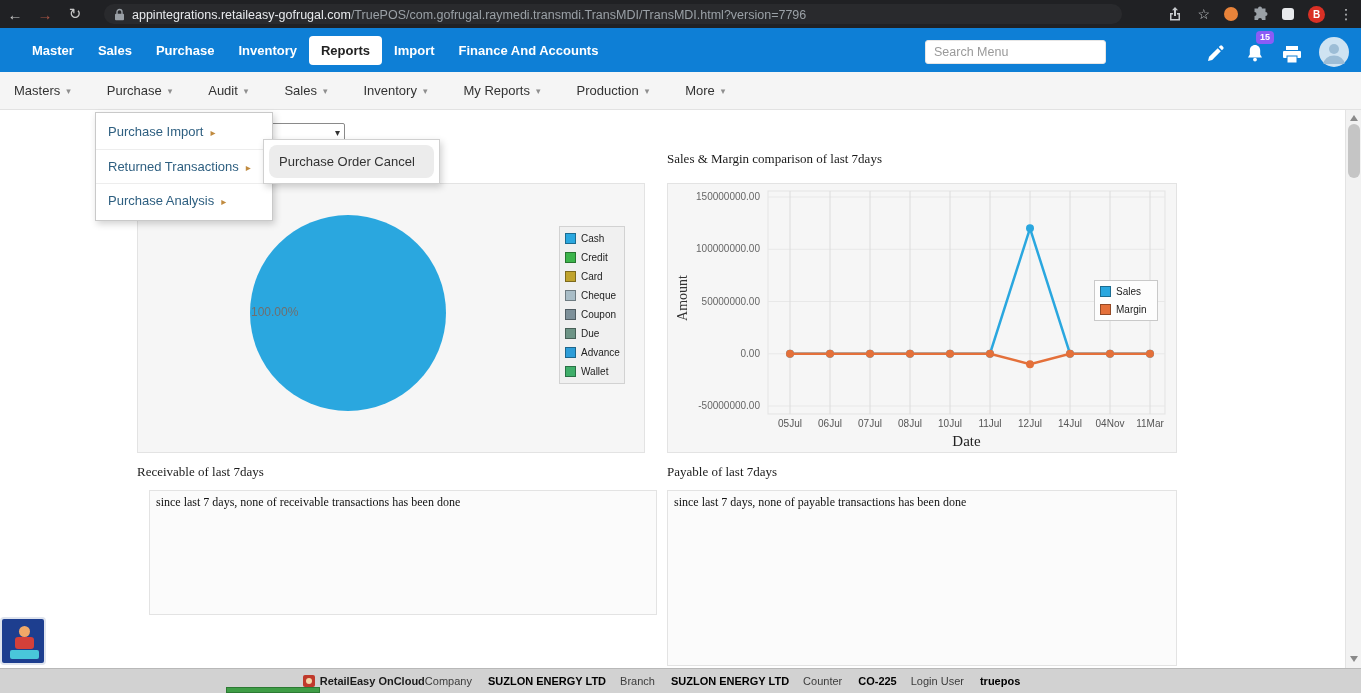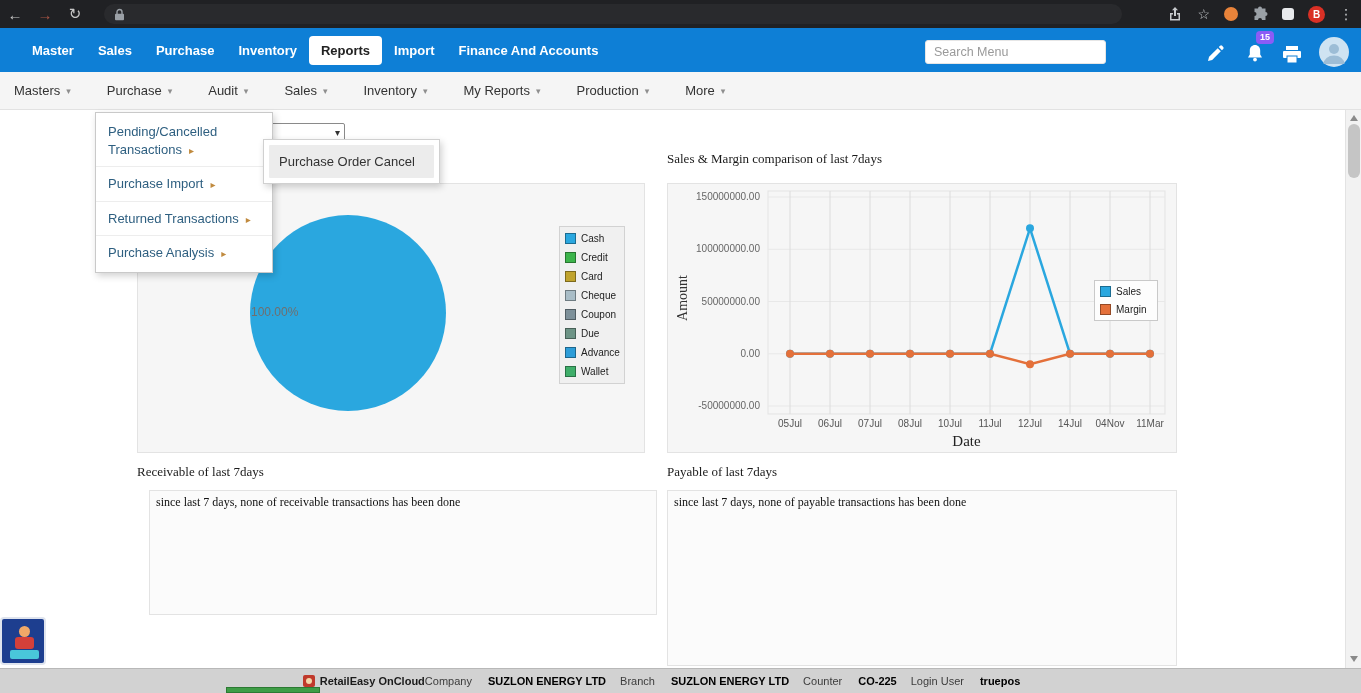--- a/index.html
+++ b/index.html
@@ -36,21 +36,21 @@
   .subnav{position:absolute;left:0;top:72px;width:100%;height:38px;background:#f5f5f5;border-bottom:1px solid #e2e2e2;display:flex;align-items:center;padding-left:14px;gap:36px;z-index:10}
   .subnav-item{font-size:13px;color:#333;display:flex;align-items:center;gap:6px;cursor:pointer;white-space:nowrap}
   .caret{font-size:9px;color:#8e8e8e}
 
   
   .dropdown{position:absolute;left:95px;top:112px;width:178px;background:#fff;border:1px solid #c9c9c9;box-shadow:2px 3px 7px rgba(0,0,0,.18);z-index:40;padding:2px 0}
   .menu-item{padding:8px 12px;font-size:13px;color:#2e5f80;border-bottom:1px solid #ededed;cursor:pointer;line-height:1.35}
   .menu-item:last-child{border-bottom:none}
   .mi-arrow{color:#c08a3e;font-size:10px;margin-left:7px}
   .submenu{position:absolute;left:263px;top:139px;width:177px;background:#fff;border:1px solid #d0d0d0;box-shadow:2px 3px 7px rgba(0,0,0,.18);z-index:41;padding:5px}
-  .submenu-item{background:#ececec;border-radius:1px;padding:9px 10px;font-size:13px;color:#333;cursor:pointer}
+  .submenu-item{background:#ececec;border-radius:8px;padding:9px 10px;font-size:13px;color:#333;cursor:pointer}
 
   
   .period-select{position:absolute;left:245px;top:123px;width:100px;height:19px;background:#fff;border:1px solid #8a8a8a;border-radius:2px;z-index:5;cursor:pointer}
   .period-select .caret{position:absolute;right:4px;top:3px;font-size:10px;color:#333}
 
   
   .panel{position:absolute;background:#f6f6f6;border:1px solid #e3e3e3}
   #pie-panel{left:137px;top:183px;width:508px;height:270px}
   #line-panel{left:667px;top:183px;width:510px;height:270px}
   #recv-panel{left:149px;top:490px;width:508px;height:125px;background:#fbfbfb}
@@ -98,20 +98,21 @@
     <span class="b-nav">←</span>
     <span class="b-nav b-fwd">→</span>
     <span class="b-nav">↻</span>
     <div class="url-pill">
       <span style="display:flex">
         <svg width="11" height="13" viewBox="0 0 11 13">
             <path d="M3 6V4a2.5 2.5 0 0 1 5 0v2" stroke="#9aa0a6" stroke-width="1.4" fill="none"></path>
             <rect x="1" y="5.8" width="9" height="6.4" rx="1" fill="#9aa0a6"></rect>
           </svg>
       </span>
+      <span style="white-space:nowrap"><span class="url-domain">appintegrations.retaileasy-gofrugal.com</span><span class="url-path">/TruePOS/com.gofrugal.raymedi.transmdi.TransMDI/TransMDI.html?version=7796</span></span>
     </div>
     <div class="b-right">
       <span class="b-ico">
         <svg width="16" height="16" viewBox="0 0 16 16">
             <path d="M8 1l3 3.2H9V10H7V4.2H5L8 1z" fill="#c7cacd"></path>
             <path d="M3 7v7.5h10V7h-3v1.5h1.5v4.5h-7V8.5H6V7H3z" fill="#c7cacd"></path>
           </svg>
       </span>
       <span class="b-ico glyph">☆</span>
       <span class="b-ico ext-orange"></span>
@@ -192,21 +193,20 @@
           <span>More</span>
           <span class="caret">▾</span>
         </div></div>
   </div>
 
   <div class="period-select">
       <span class="caret">▾</span>
     </div>
 
   <div class="dropdown">
-      <div class="menu-item"><span>Pending/Cancelled Transactions</span><span class="mi-arrow">▸</span></div>
       <div class="menu-item"><span>Purchase Import</span><span class="mi-arrow">▸</span></div>
       <div class="menu-item"><span>Returned Transactions</span><span class="mi-arrow">▸</span></div>
       <div class="menu-item"><span>Purchase Analysis</span><span class="mi-arrow">▸</span></div>
     </div>
   <div class="submenu">
       <div class="submenu-item">Purchase Order Cancel</div>
     </div>
 
   <div class="big-title" style="left:667px;top:151px">Sales &amp; Margin comparison of last 7days</div>
   <div class="big-title" style="left:137px;top:464px">Receivable of last 7days</div>

